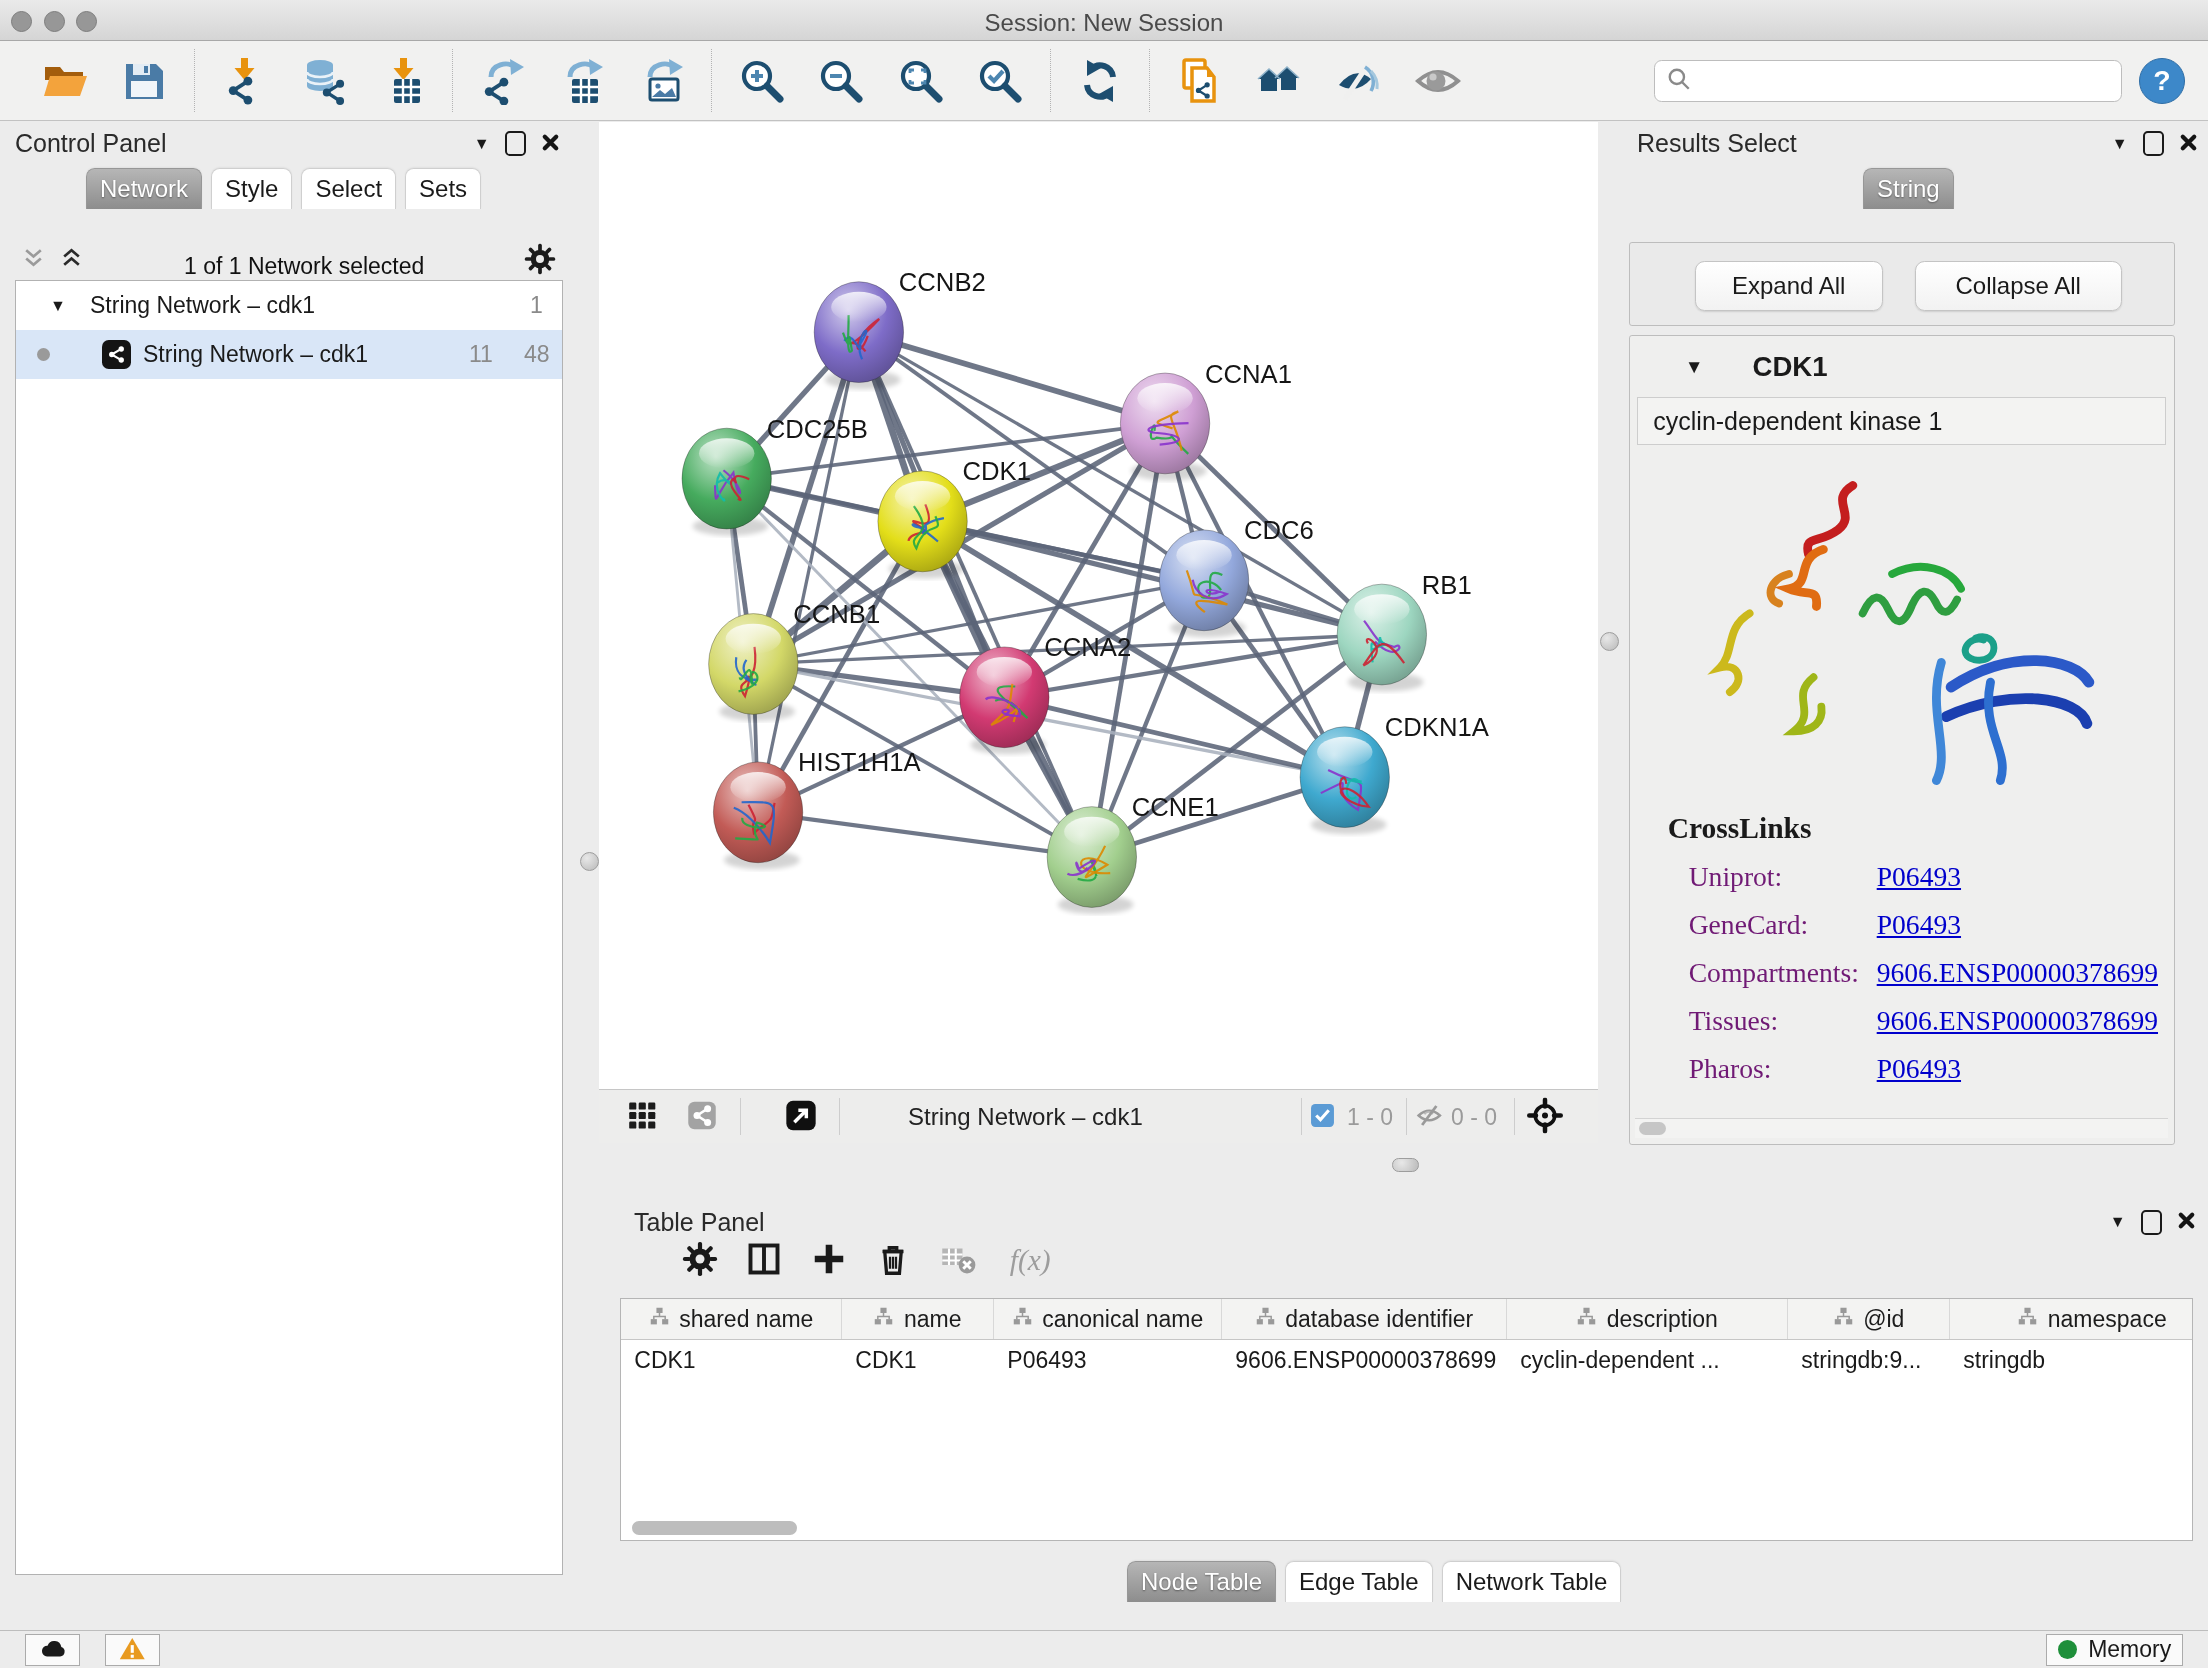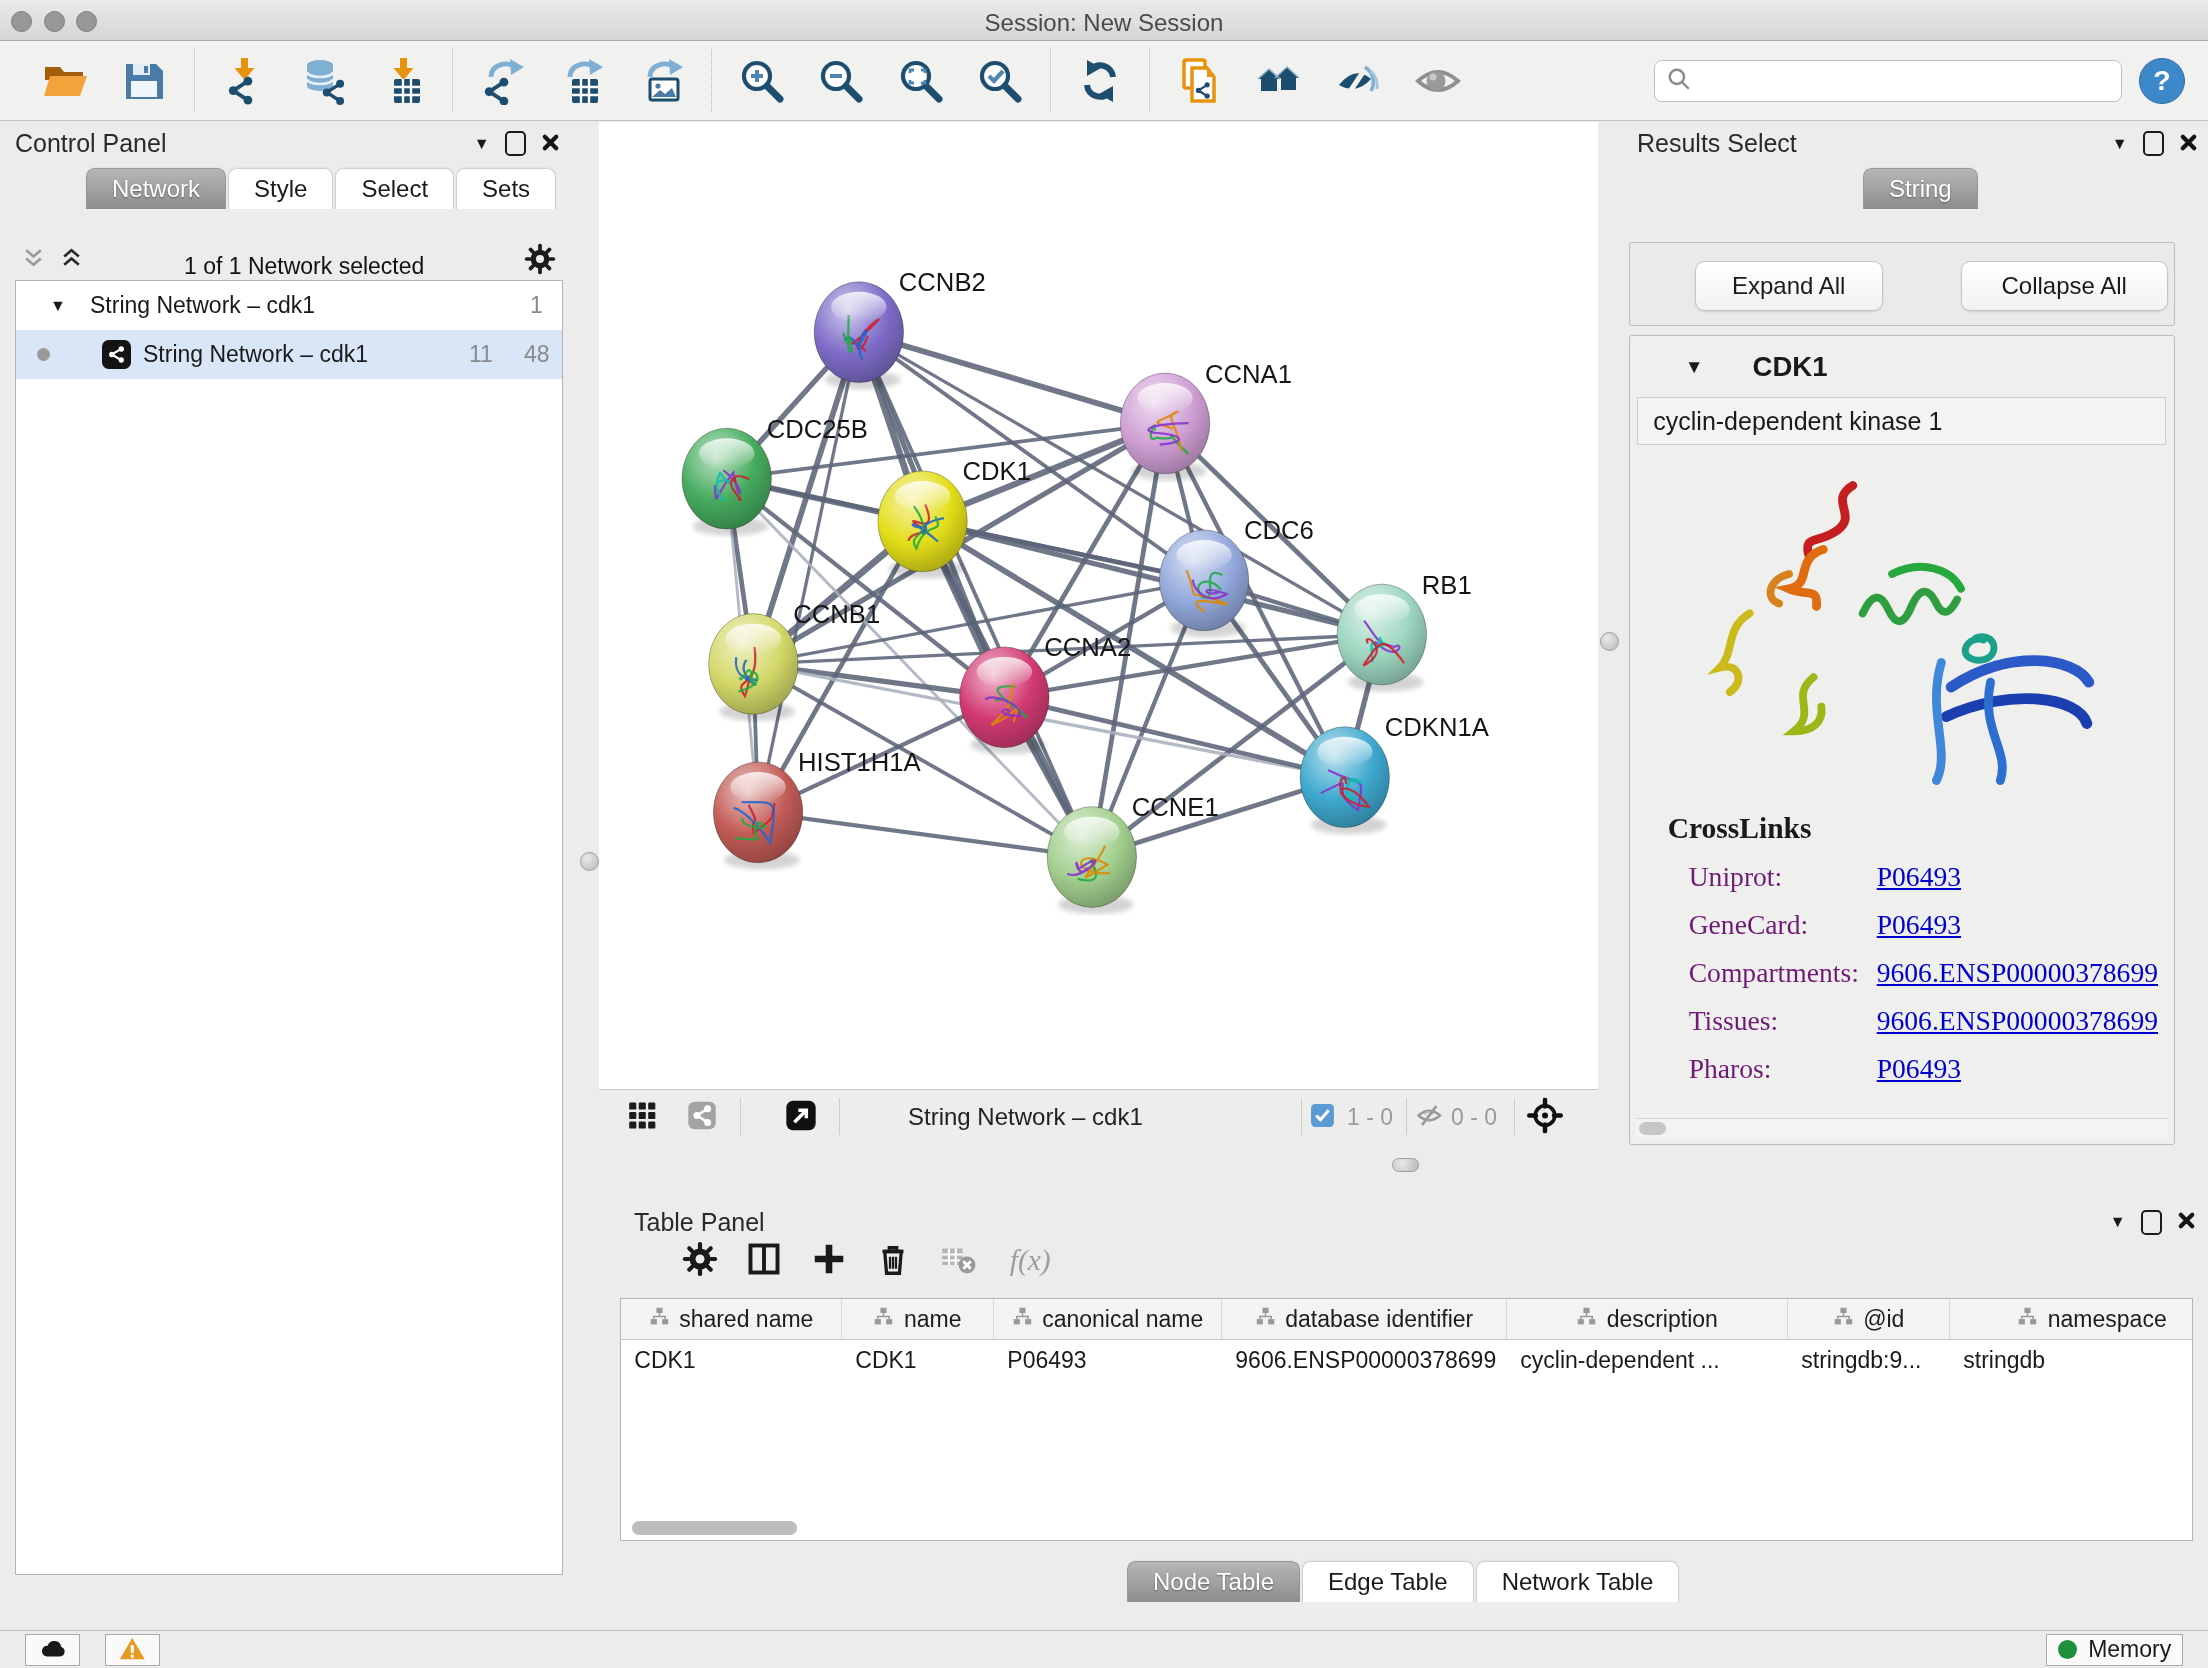--- a/index.html
+++ b/index.html
@@ -27,23 +27,23 @@
   #search-input{border:none;outline:none;font-size:23px;flex:1;background:transparent;font-family:"Liberation Sans",sans-serif;}
   #help-btn{width:44px;height:44px;border-radius:50%;background:#3d88c9;border:1.9px solid #2f6ea6;
     color:#fff;font-size:28.5px;font-weight:bold;display:flex;align-items:center;justify-content:center;
     margin:0 23px 0 17px;}
   
   .panel-head{position:absolute;left:15px;right:11.4px;top:7.6px;height:28.5px;display:flex;align-items:center;}
   .panel-title{font-size:25px;color:#2a2a2a;}
   .ph-controls{margin-left:auto;display:flex;align-items:center;gap:15px;}
   .tri{font-size:16px;color:#1a1a1a;line-height:1;}
   .float-box{width:17px;height:21px;border:2.9px solid #1a1a1a;border-radius:4.8px;}
-  .tab{height:40px;padding:0 25px;display:flex;align-items:center;justify-content:center;
+  .tab{height:40px;padding:0 13px;display:flex;align-items:center;justify-content:center;
     font-size:24px;background:#fff;border:1px solid #cfcfcf;border-bottom:none;
-    border-radius:8.6px 8.6px 0 0;margin-right:2px;color:#1a1a1a;box-shadow:0 -1px 1.9px rgba(0,0,0,.05);}
+    border-radius:8.6px 8.6px 0 0;margin-right:9px;color:#1a1a1a;box-shadow:0 -1px 1.9px rgba(0,0,0,.05);}
   .tab.active{background:linear-gradient(#b6b6b6,#8d8d8d);color:#fff;border-color:#979797;
     text-shadow:0 1px 1.9px rgba(0,0,0,.4);}
   .btn{background:linear-gradient(#ffffff,#f2f2f2);border:1px solid #c4c4c4;border-radius:9.5px;
     font-size:24px;display:flex;align-items:center;justify-content:center;box-shadow:0 1px 1.9px rgba(0,0,0,.12);}
   
   #control-panel{position:absolute;left:0;top:122px;width:571px;height:1508px;}
   #cp-tabs{position:absolute;left:86px;top:46px;display:flex;align-items:flex-end;}
   #cp-toolbar{position:absolute;left:21px;right:15px;top:118px;height:40px;display:flex;align-items:center;}
   #cp-status{flex:1;text-align:center;font-size:23px;color:#111;margin-top:12px;}
   #cp-list{position:absolute;left:15px;width:548px;top:158px;bottom:55px;background:#fff;
@@ -62,21 +62,21 @@
   .nf-text{font-size:24px;color:#222;}
   .nf-gray{font-size:23px;color:#9a9a9a;}
   .grip{position:absolute;border-radius:50%;background:radial-gradient(circle at 35% 30%,#e8e8e8,#b9b9b9);
     border:1px solid #9d9d9d;}
   
   #results-panel{position:absolute;left:1622px;top:122px;width:587px;height:1044px;}
   #rp-tab{position:absolute;left:241px;top:46px;}
   #rp-topbox{position:absolute;left:6.7px;top:120px;width:546px;height:84px;background:#eaeaea;
     border:1px solid #bdbdbd;border-radius:2.9px;box-sizing:border-box;}
   #expand-btn{position:absolute;left:65px;top:18px;width:186px;height:48px;}
-  #collapse-btn{position:absolute;left:285px;top:18px;width:205px;height:48px;margin-left:46px;}
+  #collapse-btn{position:absolute;left:285px;top:18px;width:205px;height:48px;}
   #rp-mainbox{position:absolute;left:6.7px;top:213px;width:546px;height:810px;background:#efefee;
     border:1px solid #bdbdbd;border-radius:2.9px;box-sizing:border-box;}
   #rp-gene-row{height:61px;display:flex;align-items:center;padding-left:55px;gap:49px;}
   #rp-gene{font-size:27.6px;font-weight:bold;}
   #rp-desc{margin:0 7.6px;height:48px;border:1px solid #cdcdcd;background:#f3f3f2;
     display:flex;align-items:center;padding-left:15px;font-size:25px;box-sizing:border-box;}
   #protein-art{display:block;margin:11.4px auto 0 auto;}
   #crosslinks{font-family:"Liberation Serif",serif;margin-top:1.9px;}
   #cl-heading{font-size:29.5px;font-weight:bold;margin-left:38px;}
   .cl-row{display:flex;margin:16px 0 0 59px;font-size:27.6px;}

